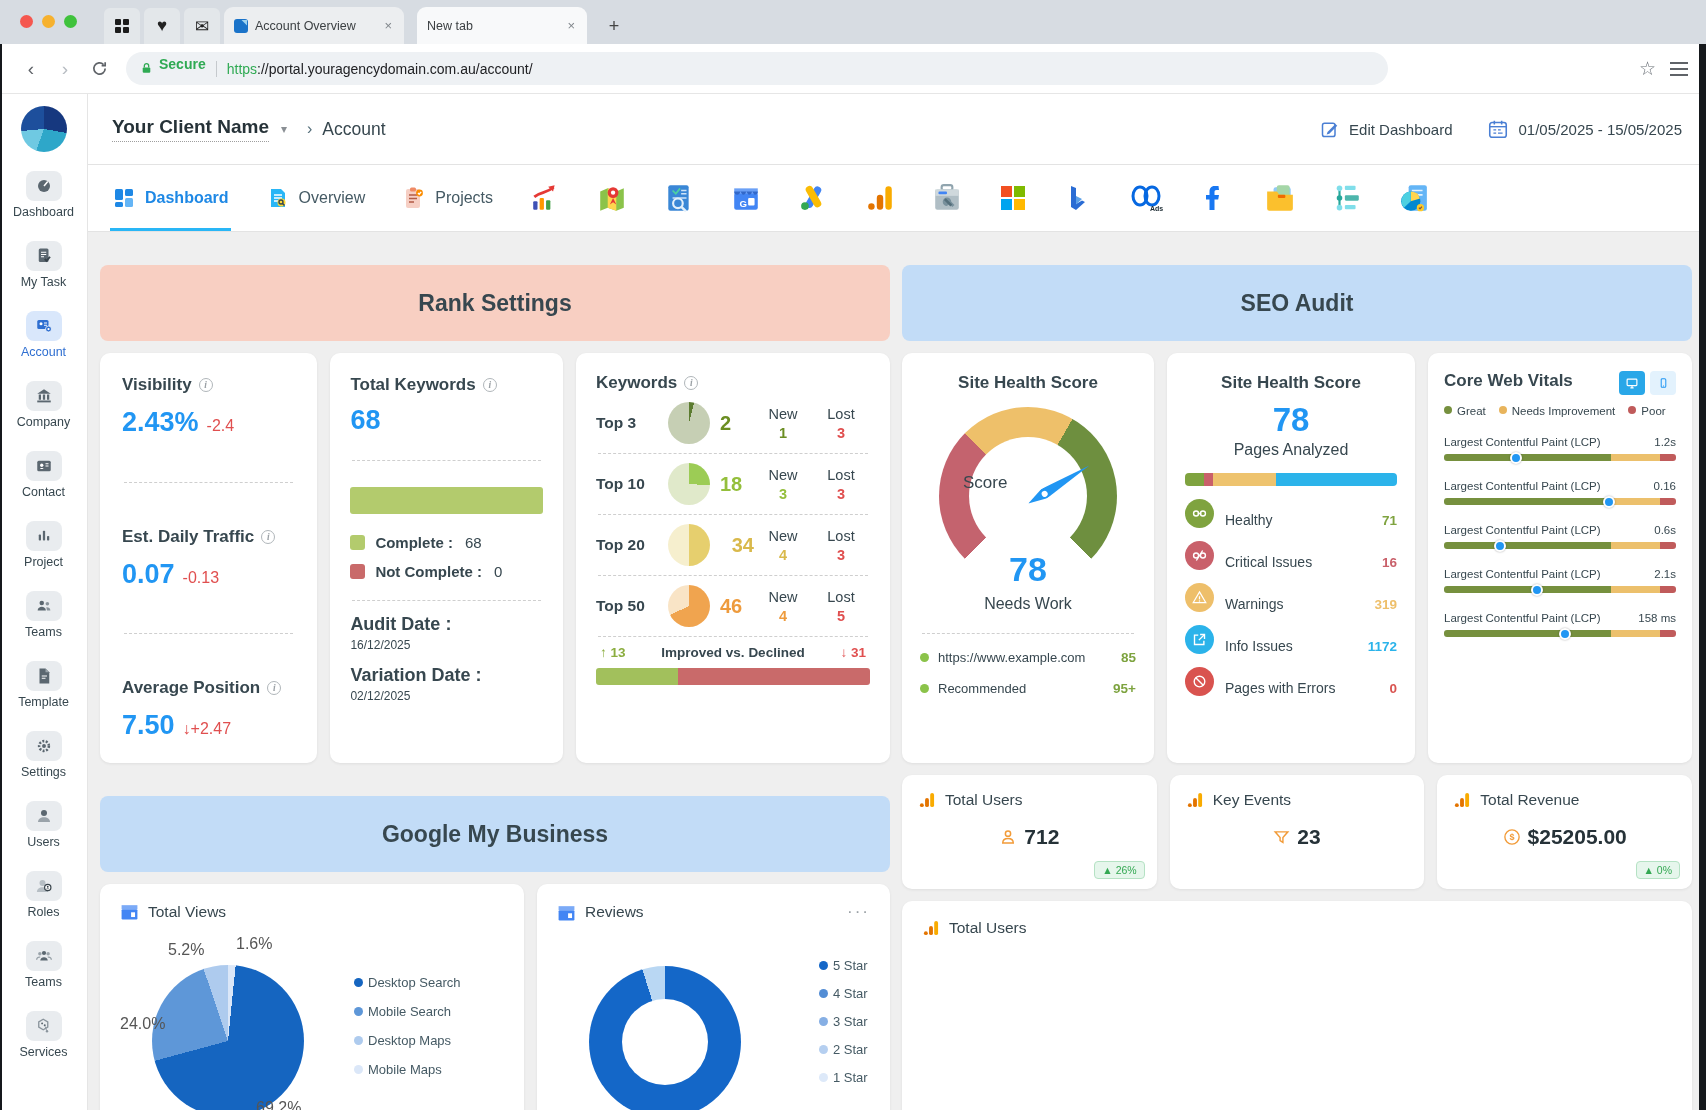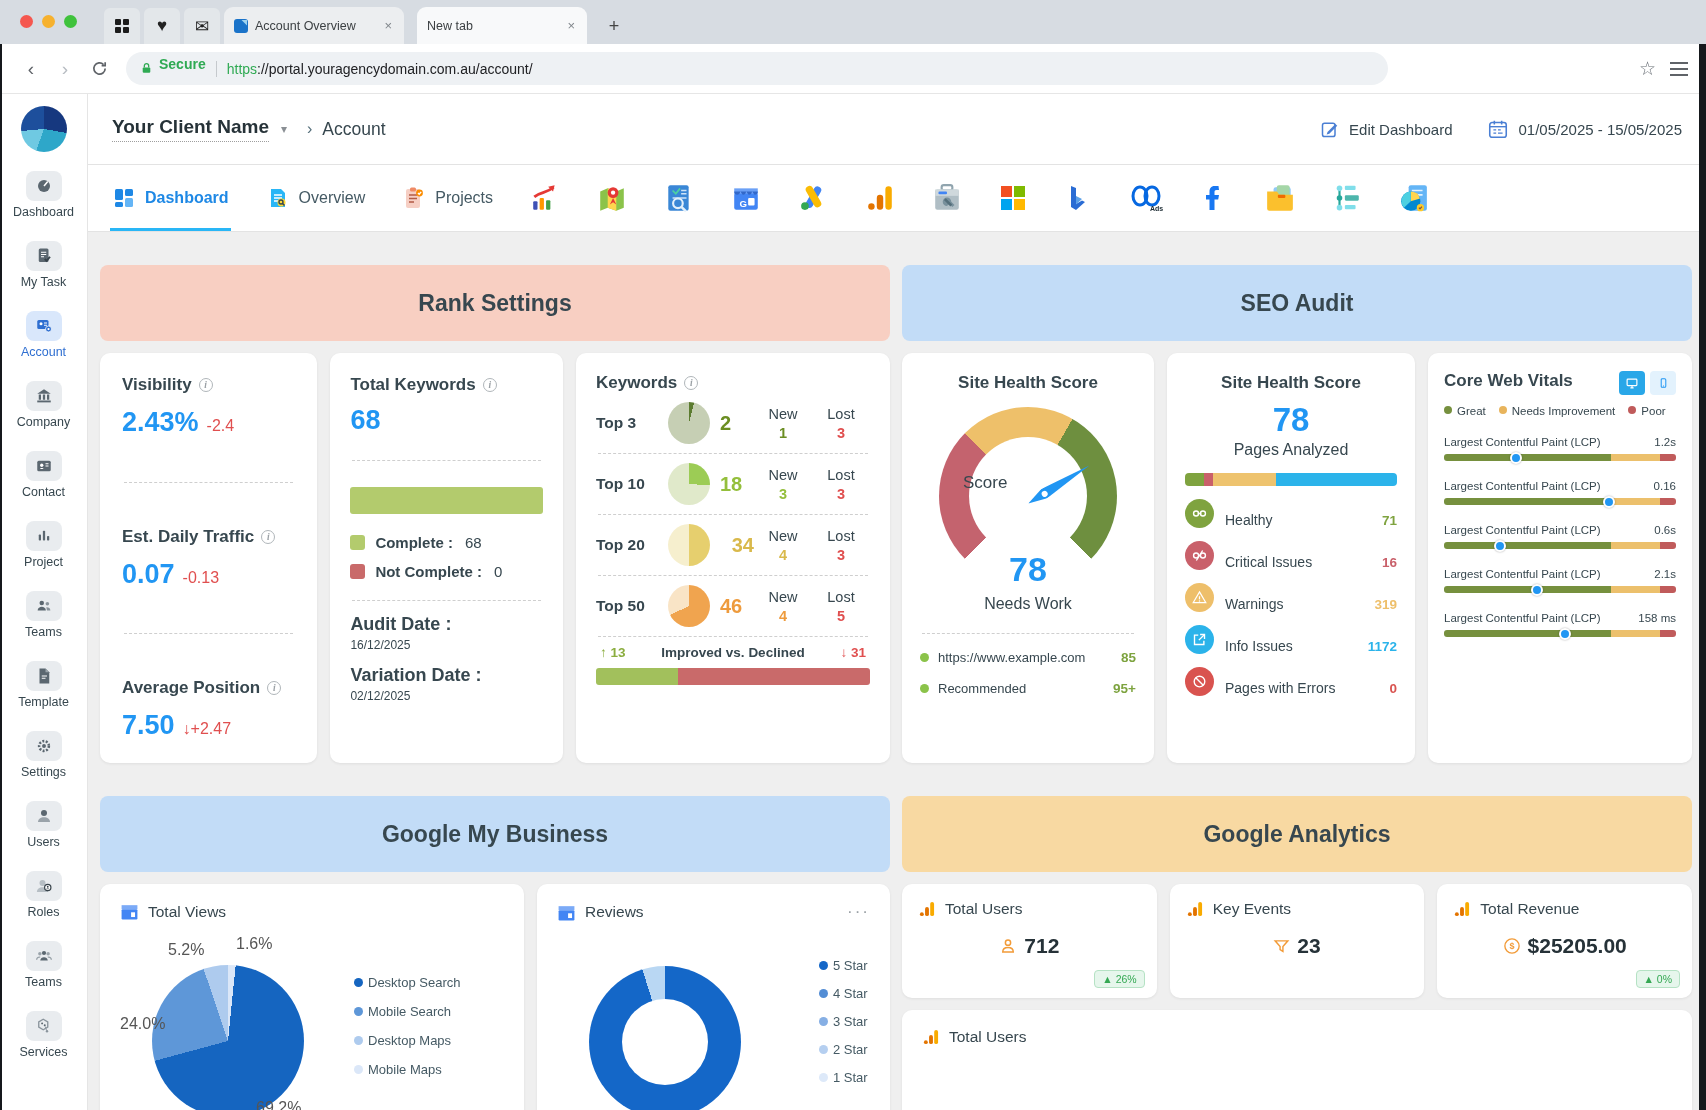--- a/index.html
+++ b/index.html
@@ -896,23 +896,20 @@
                       <span>Largest Contentful Paint (LCP)</span>
                       <span>158 ms</span>
                     </div>
                   <div class="cwvbar" style="background: linear-gradient(to right, rgb(118, 144, 62) 0px, rgb(118, 144, 62) 72%, rgb(236, 192, 108) 72%, rgb(236, 192, 108) 93%, rgb(192, 91, 91) 93%, rgb(192, 91, 91) 100%);">
                       <span class="cwv-dot" style="left: 52%;"></span>
                     </div>
                 </div>
               </div>
             </div>
 
-            <div class="band orange">
-                <span>Google Analytics</span>
-              </div>
             <div class="cards">
               <div class="card gacard">
                 <div class="chead">
                   <svg width="18" height="18" viewBox="0 0 28 28">
                       <rect x="19" y="3" width="6" height="22" rx="3" fill="#f9ab00"></rect>
                       <rect x="11" y="11" width="6" height="14" rx="3" fill="#e37400"></rect>
                       <circle cx="6" cy="22" r="3" fill="#e37400"></circle>
                     </svg>
                   <span>Total Users</span>
                 </div>

